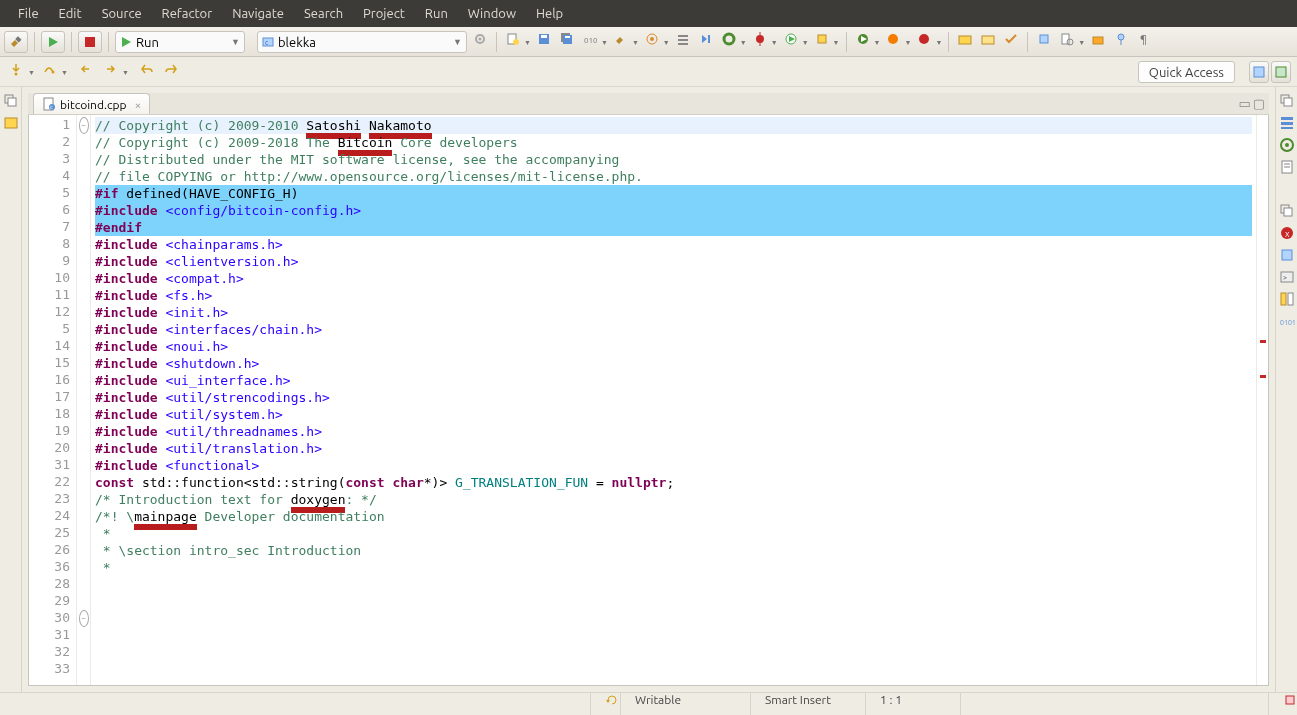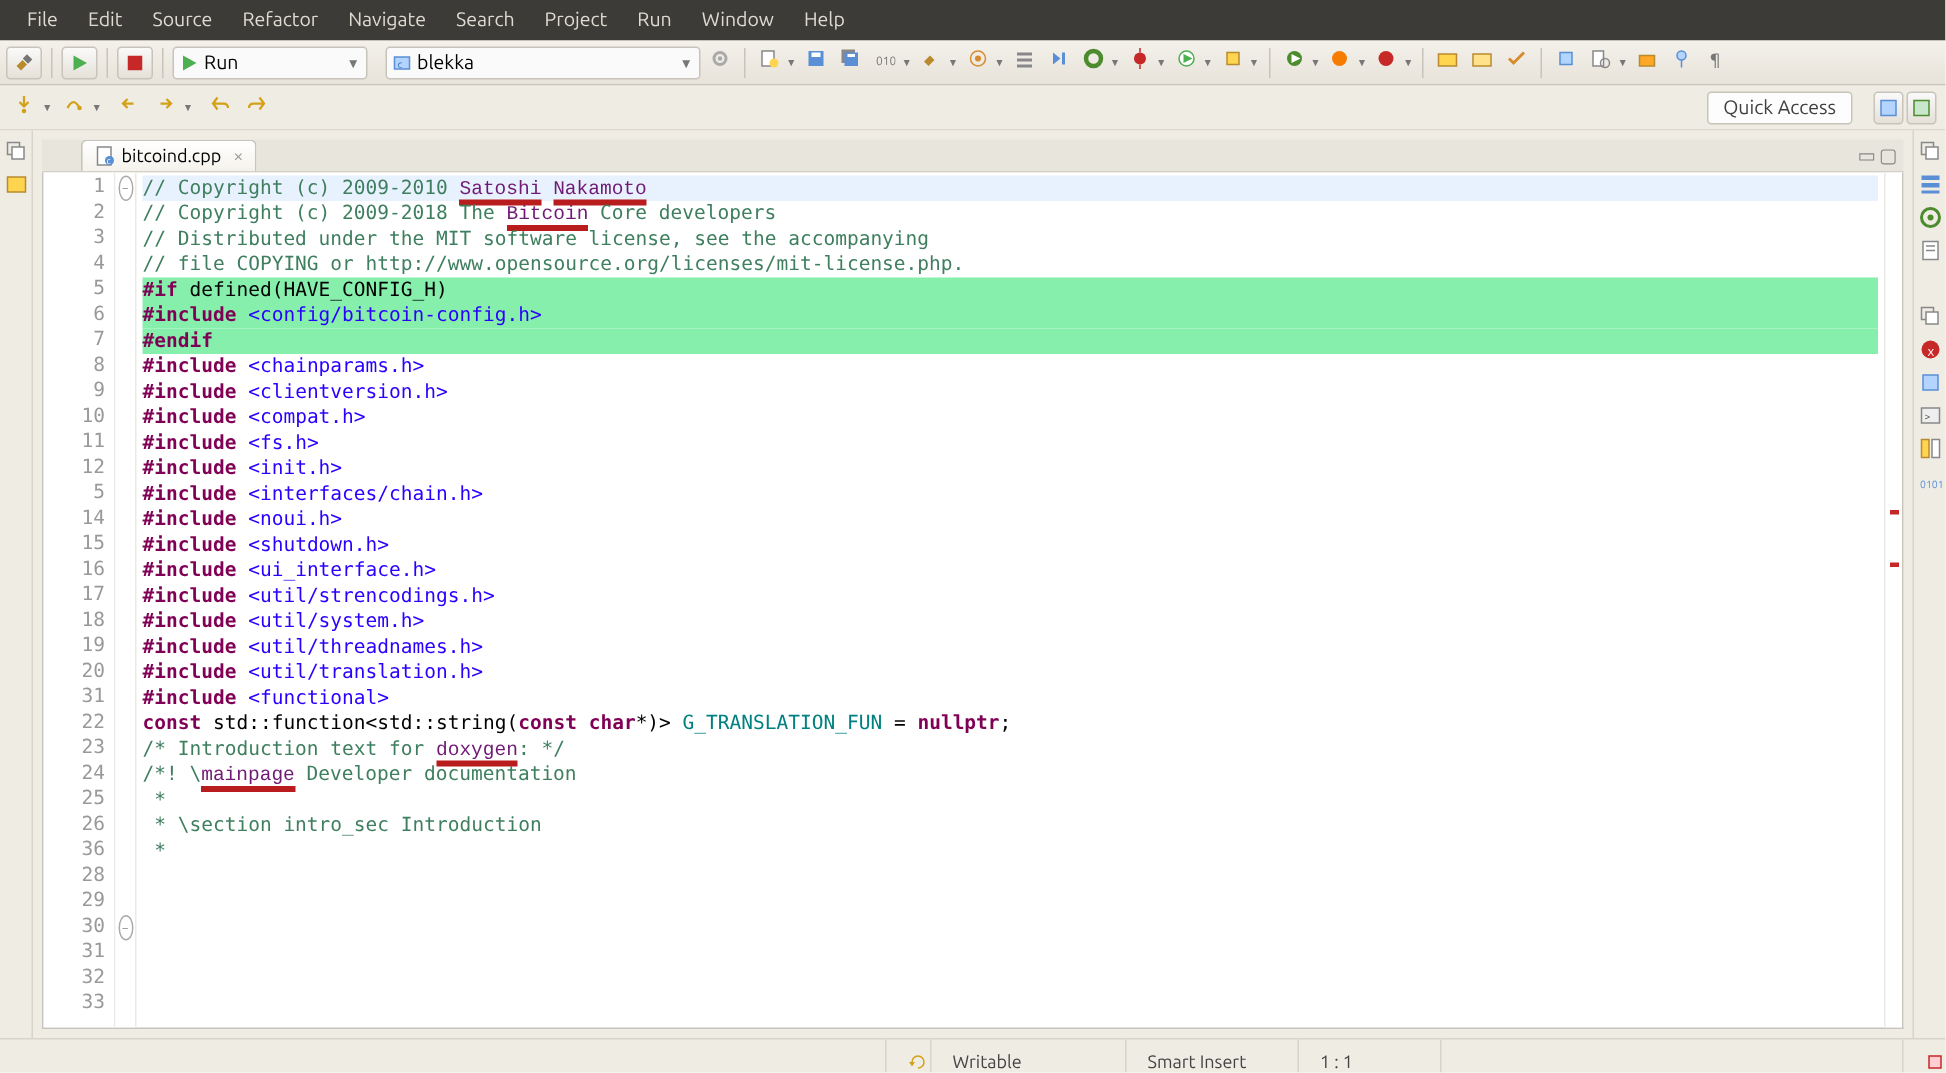--- a/index.html
+++ b/index.html
@@ -16,42 +16,42 @@
 .combo .carrow { margin-left: auto; color: #777; font-size: 9px; }
 .toolbar2 { background: #efece4; border-bottom: 1px solid #dcd8cf; display: flex; align-items: center; height: 30px; padding: 2px 6px; gap: 4px; }
 .quick { margin-left: auto; border: 1px solid #c8c4bb; background: #fdfdfd; border-radius: 3px; padding: 3px 10px; color: #404040; }
 .perspective-btns { display: flex; gap: 2px; margin-left: 6px; }
 .main { display: flex; height: calc(100% - 27px - 30px - 30px - 23px); }
 .left-gutter, .right-gutter { width: 22px; background: #efece4; border-right: 1px solid #d8d4cb; display: flex; flex-direction: column; align-items: center; padding-top: 6px; gap: 6px; }
 .right-gutter { border-left: 1px solid #d8d4cb; border-right: none; }
 .gutter-icon { width: 16px; height: 16px; display: inline-block; }
 .editor-area { flex: 1; background: #efece4; display: flex; flex-direction: column; padding: 6px; }
 .tabs { display: flex; background: #e8e5dd; height: 22px; border-bottom: 1px solid #d4d0c8; }
-.tab { background: linear-gradient(#ffffff,#f5f2ec); border: 1px solid #c8c4bb; border-bottom: none; border-radius: 4px 4px 0 0; padding: 2px 8px; display: flex; align-items: center; gap: 4px; font-size: 12px; margin-left: 26px; justify-content: flex-end; }
+.tab { background: linear-gradient(#ffffff,#f5f2ec); border: 1px solid #c8c4bb; border-bottom: none; border-radius: 4px 4px 0 0; padding: 2px 8px; display: flex; align-items: center; gap: 4px; font-size: 12px; margin-left: 5px; justify-content: flex-end; }
 .tab .close { color: #999; cursor: pointer; margin-left: 4px; }
 .tab-controls { margin-left: auto; display: flex; gap: 2px; padding-right: 4px; align-items: center; }
 .code-frame { flex: 1; background: #fff; border: 1px solid #c8c4bb; border-top: none; display: flex; overflow: hidden; }
 .ruler { width: 48px; background: #fff; text-align: right; color: #999; font-family: "DejaVu Sans Mono", monospace; font-size: 13px; padding-right: 6px; border-right: 1px solid #eceae4; user-select: none; padding-top: 2px; }
 .ruler div { height: 17px; }
 .fold-ruler { width: 14px; background: #fff; border-right: 1px solid #eceae4; padding-top: 2px; }
 .fold-ruler div { height: 17px; display:flex; align-items:center; justify-content:center; }
 .fold-mark { width:10px; height:10px; border:1px solid #aaa; border-radius:50%; font-size:8px; text-align:center; line-height:8px; color:#888; }
 .code { flex: 1; font-family: "DejaVu Sans Mono", monospace; font-size: 13px; line-height: 17px; padding: 2px 4px; white-space: pre; position: relative; }
 .overview { width: 12px; background: #fff; border-left: 1px solid #eceae4; position: relative; }
 .ov-mark { position: absolute; right: 2px; width: 6px; height: 3px; background:#c62828; }
 .c-comment { color: #3f7f5f; }
 .c-directive { color: #7f0055; font-weight: bold; }
 .c-string { color: #2a00ff; }
 .c-keyword { color: #7f0055; font-weight: bold; }
 .c-var { color: teal; }
-.c-link { color:#701a75; border-bottom:4px solid #b91c1c;font-family:Liberation Mono, monospace; }
+.c-link { color:#000000; border-bottom:6px solid #b91c1c; }
 .line-hl { background: #e8f2fe; display:block; }
-.line-sel { background: #86efac; display:block; }
+.line-sel { background: #7dd3fc; display:block; }
 .statusbar { background: #efece4; border-top: 1px solid #d8d4cb; height: 23px; display: flex; align-items: center; font-size: 12px; color: #444; }
-.sb-cell { border-left: 1px solid #d8d4cb; padding: 0 14px; height: 100%; display: flex; align-items: flex-end; }
+.sb-cell { border-left: 1px solid #d8d4cb; padding: 0 14px; height: 100%; display: flex; align-items: flex-start; }
 .sb-cell.first { border-left: none; }
 .dropdown-arrow { font-size: 7px; color: #777; margin-left: -2px; }
 .yellow-arrow { color: #d4a017; }
 .right-spacer { flex: 1; }
 svg { display: block; }
 </style>
 </head>
 <body>
 
 <div class="menubar">

